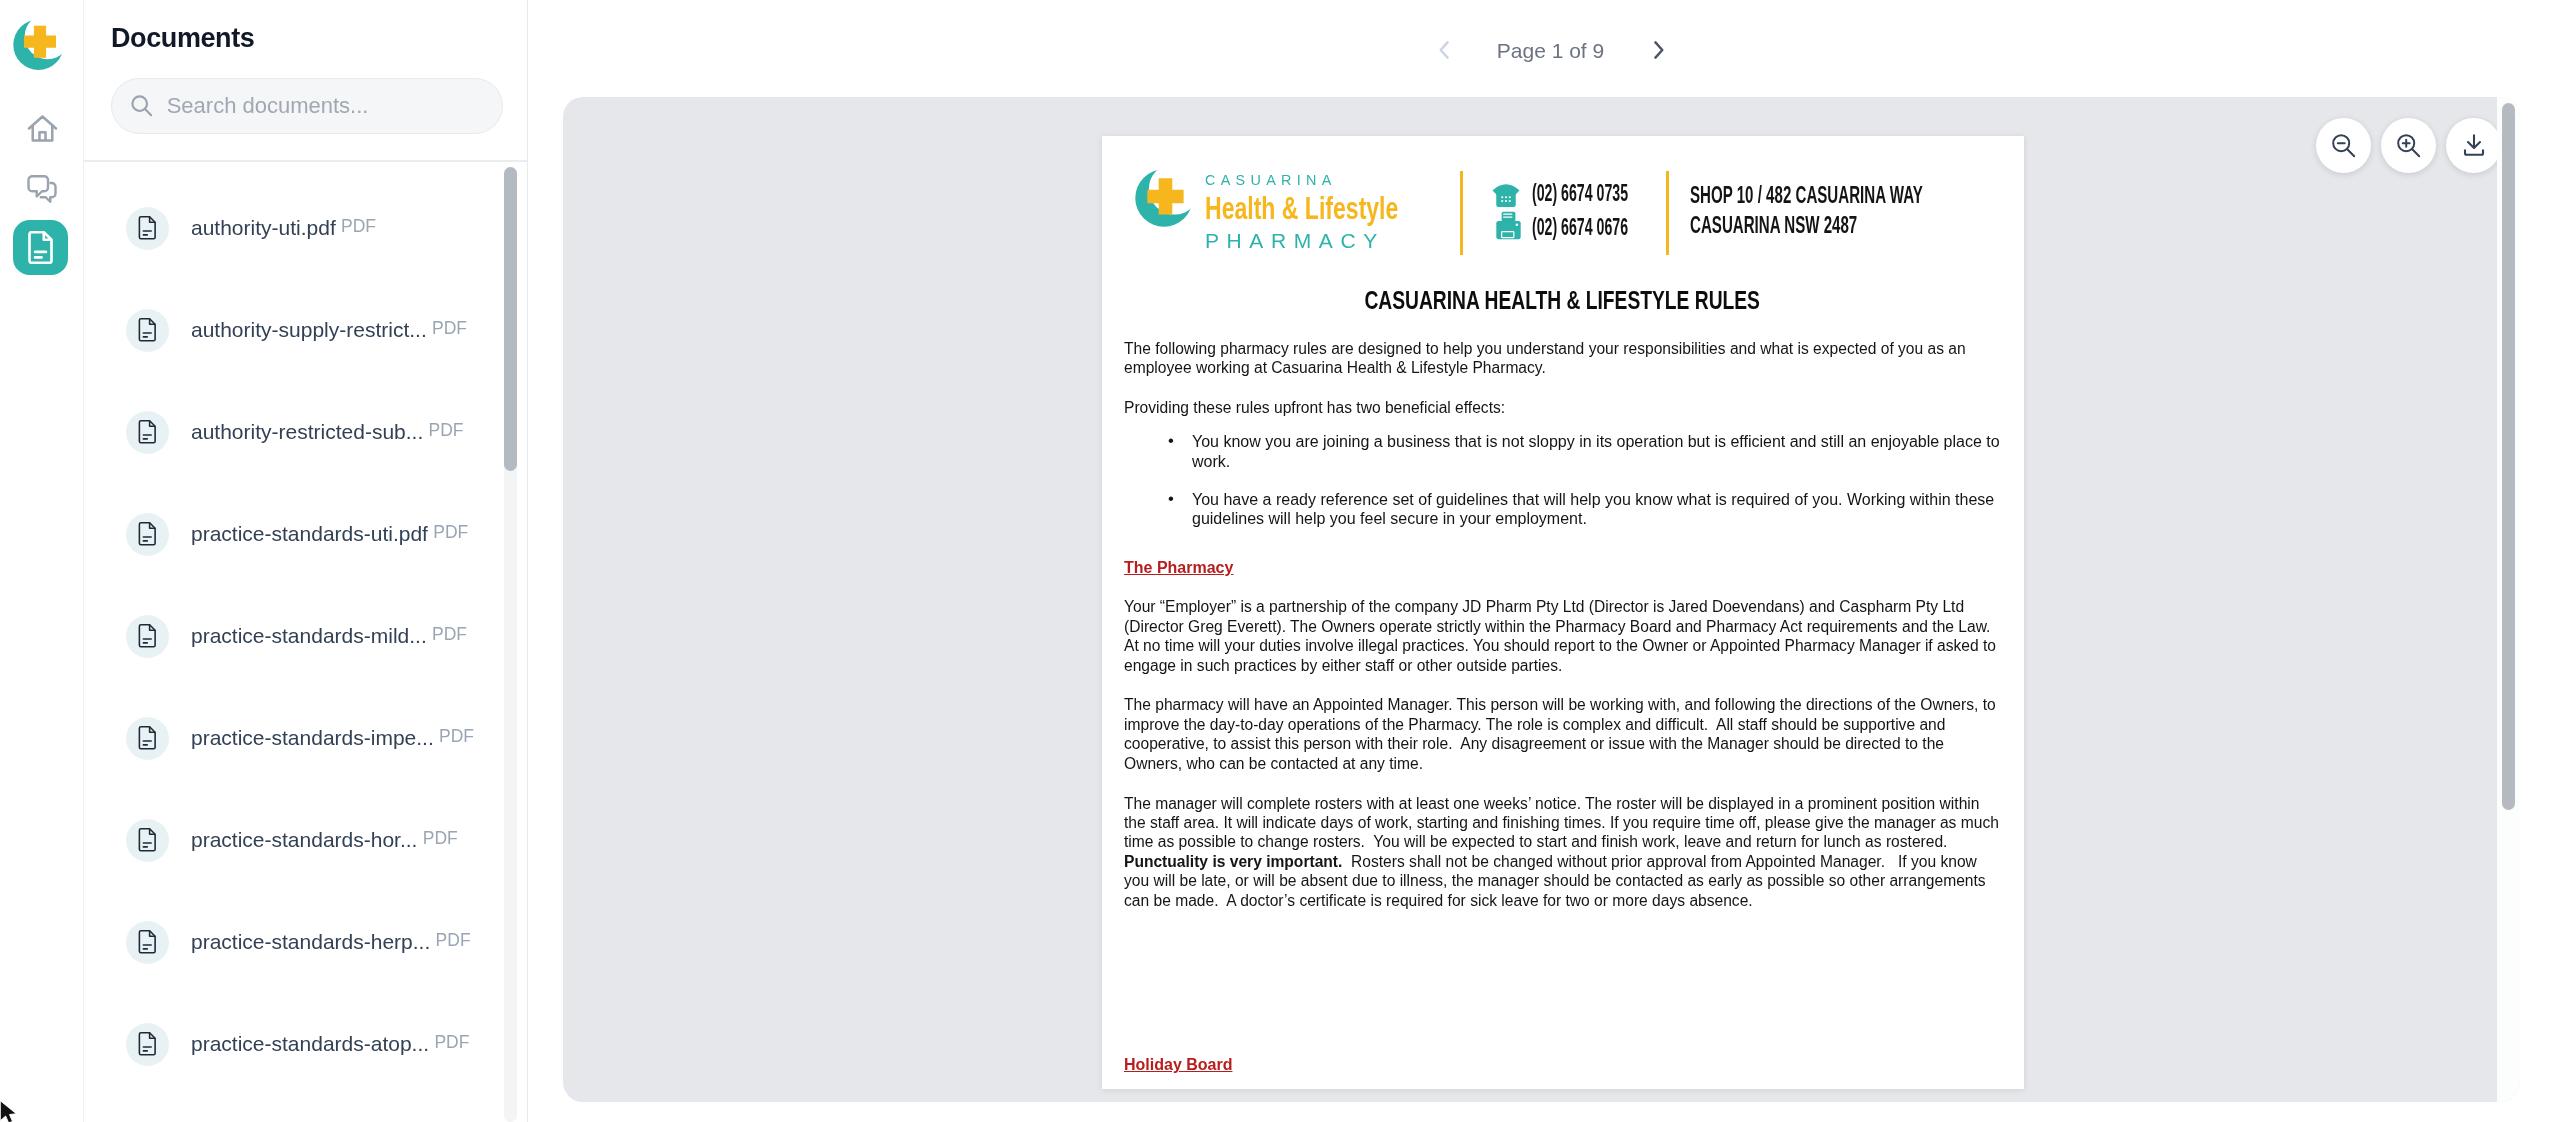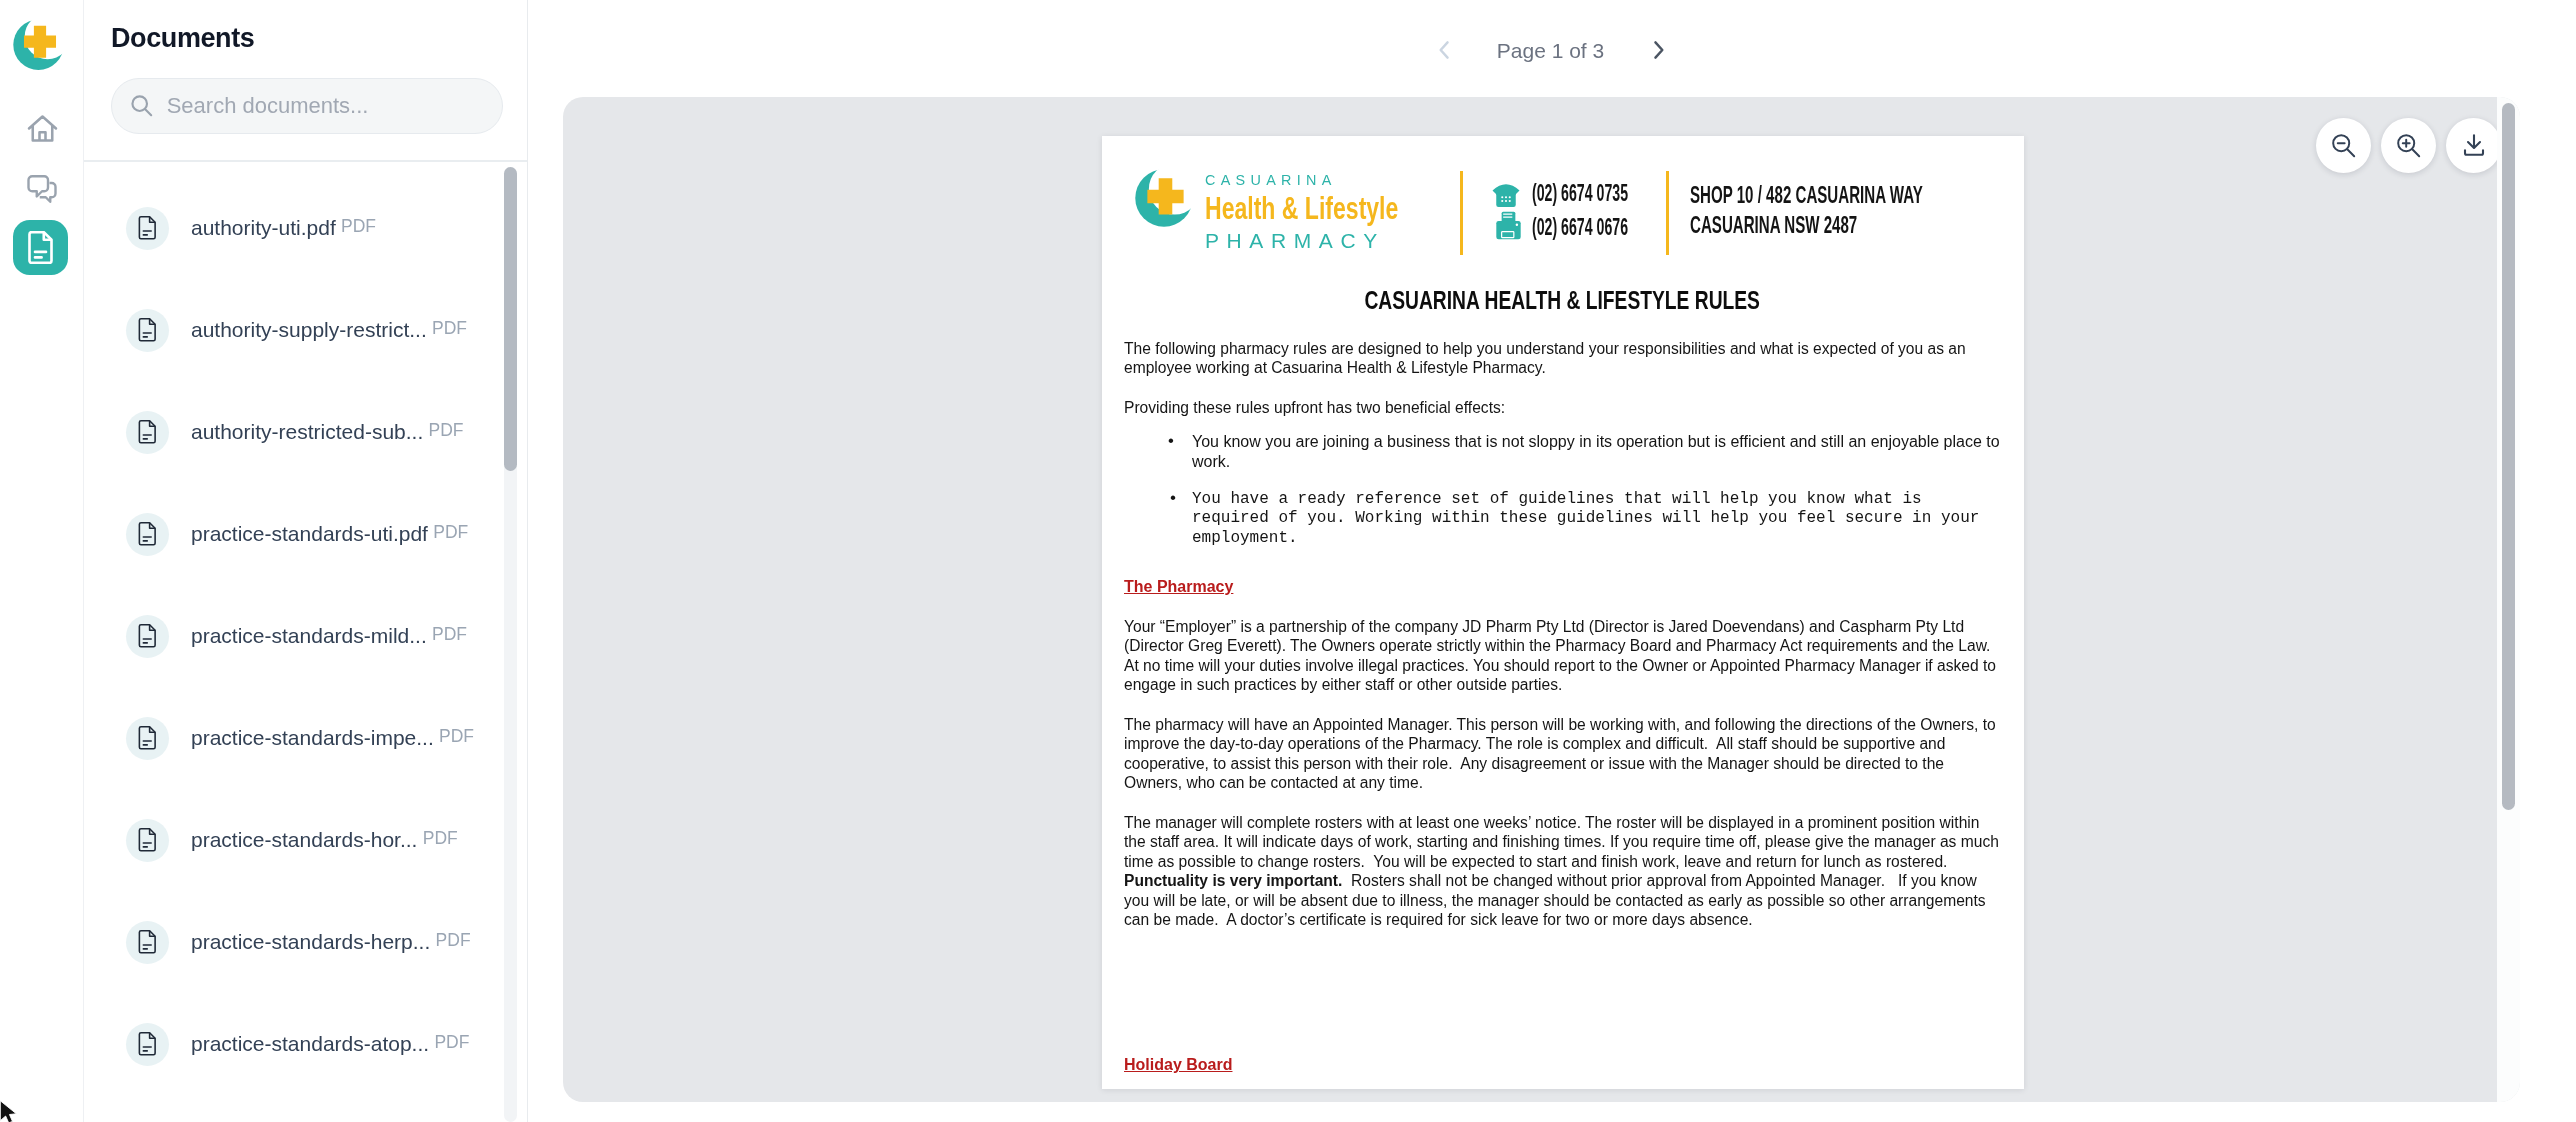--- a/index.html
+++ b/index.html
@@ -75,21 +75,21 @@
   .phone-txt { font-size:23.6px; }
   .addr-txt { font-size:23.6px; line-height:30px; transform:scaleX(.64); }
   .pdf-body { position:absolute; left:22px; right:23.6px; top:149px; color:#151515; }
   .pdf-title { text-align:center; font-size:26px; font-weight:700; color:#0d0d0d;
                transform:scaleX(.74); white-space:nowrap; }
   .pdf-body p { font-size:15.6px; line-height:19.4px; white-space:pre-wrap; }
   .pdf-p1 { margin-top:23px; }
   .pdf-p2 { margin-top:20px; }
   .pdf-body ul { margin-top:15px; list-style:none; }
   .pdf-body li { font-size:16px; line-height:19.4px; padding-left:68px; position:relative; }
-  .pdf-body li + li { margin-top:19px;font-family:Liberation Mono, monospace; }
+  .pdf-body li + li { margin-top:19px; }
   .pdf-body li::before { content:"\2022"; position:absolute; left:44px; top:-0.8px; font-size:16.7px; }
   .pdf-h { display:inline-block; font-size:16px; font-weight:700; text-decoration:underline;
            color:#b91c1c; }
   .sec-h { margin-top:30px; }
   .sec-p { margin-top:20.5px; }
   .holiday { position:absolute; left:22px; top:920px; }
   
   .cursor { position:absolute; left:-2.3px; top:1100px; z-index:50; pointer-events:none; }
   svg { display:block; }
 </style>
@@ -272,21 +272,21 @@
   <div class="sb-track">
     <div class="sb-thumb"></div>
   </div>
 </aside>
 
 <button class="pg-prev">
   <svg width="23" height="26" viewBox="0 0 30 34">
     <path d="M19 7 L10 17 L19 27" fill="none" stroke="currentColor" stroke-width="3.2" stroke-linecap="round" stroke-linejoin="round"></path>
   </svg>
 </button>
-<div class="pg-label">Page 1 of 3</div>
+<div class="pg-label">Page 1 of 9</div>
 <button class="pg-next">
   <svg width="23" height="26" viewBox="0 0 30 34">
     <path d="M11 7 L20 17 L11 27" fill="none" stroke="currentColor" stroke-width="3.2" stroke-linecap="round" stroke-linejoin="round"></path>
   </svg>
 </button>
 
 <section class="panel">
 
   <div class="page">
     <div class="pdf-header">

